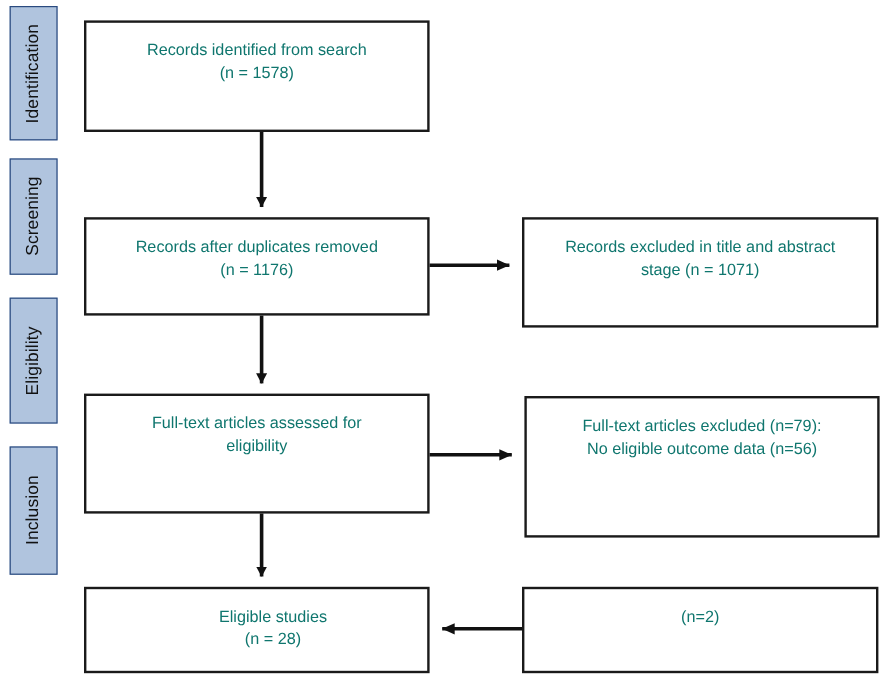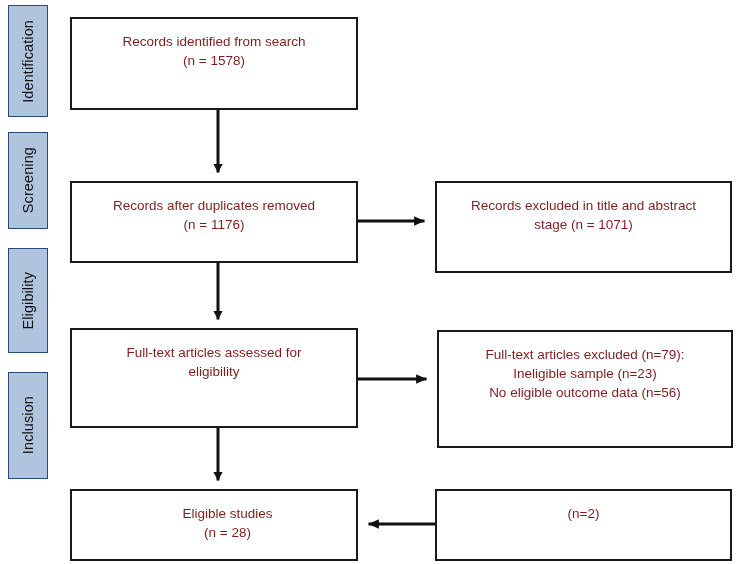--- a/index.html
+++ b/index.html
@@ -53,21 +53,21 @@
 
   
   .flow-box {
     position: absolute;
     background: #ffffff;
     border: 2px solid #1a1a1a;
     box-sizing: border-box;
     text-align: center;
     font-size: 13.5px;
     line-height: 1.42;
-    color: #7f1d1d;
+    color: #0f766e;
     padding-top: 13px;
     padding-left: 8px;
     padding-right: 8px;
   }
   .flow-box .line { display: block; white-space: nowrap; }
 
   #box-records-identified  { left: 70px;  top: 17px;  width: 288px; height: 93px; }
   #box-duplicates-removed  { left: 70px;  top: 181px; width: 288px; height: 82px; }
   #box-fulltext-assessed   { left: 70px;  top: 328px; width: 288px; height: 100px; }
   #box-eligible-studies    { left: 70px;  top: 489px; width: 288px; height: 72px; padding-left: 35px; }
@@ -119,21 +119,20 @@
     <span class="line">stage (n = 1071)</span>
   </div>
 
   <div class="flow-box" id="box-fulltext-assessed">
     <span class="line">Full-text articles assessed for</span>
     <span class="line">eligibility</span>
   </div>
 
   <div class="flow-box" id="box-fulltext-excluded">
     <span class="line">Full-text articles excluded (n=79):</span>
-    <span class="line">Ineligible sample (n=23)</span>
     <span class="line">No eligible outcome data (n=56)</span>
   </div>
 
   <div class="flow-box" id="box-eligible-studies">
     <span class="line">Eligible studies</span>
     <span class="line">(n = 28)</span>
   </div>
 
   <div class="flow-box" id="box-other-sources">
     <span class="line">(n=2)</span>

